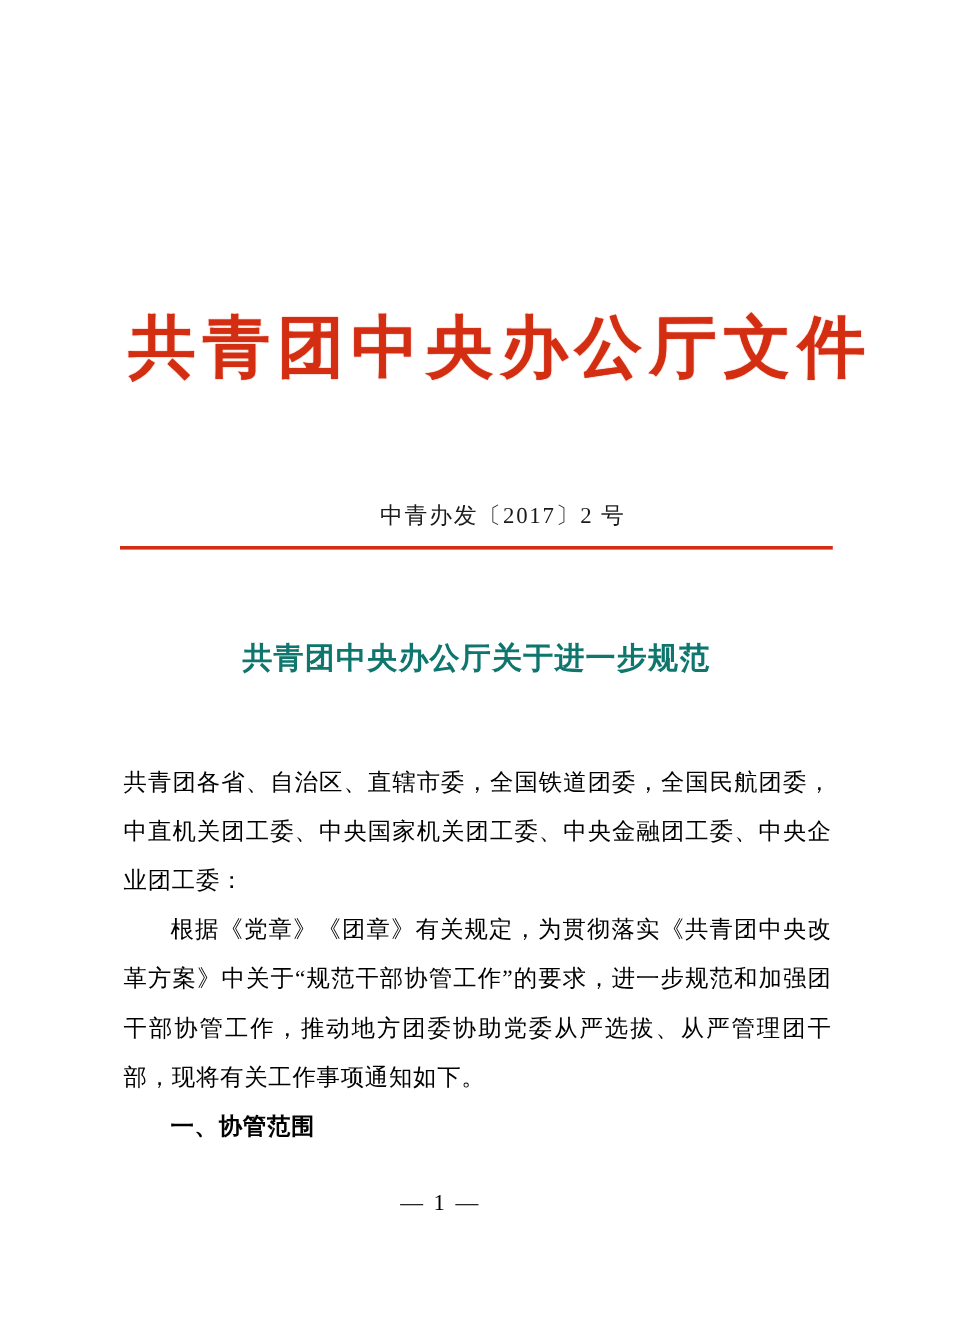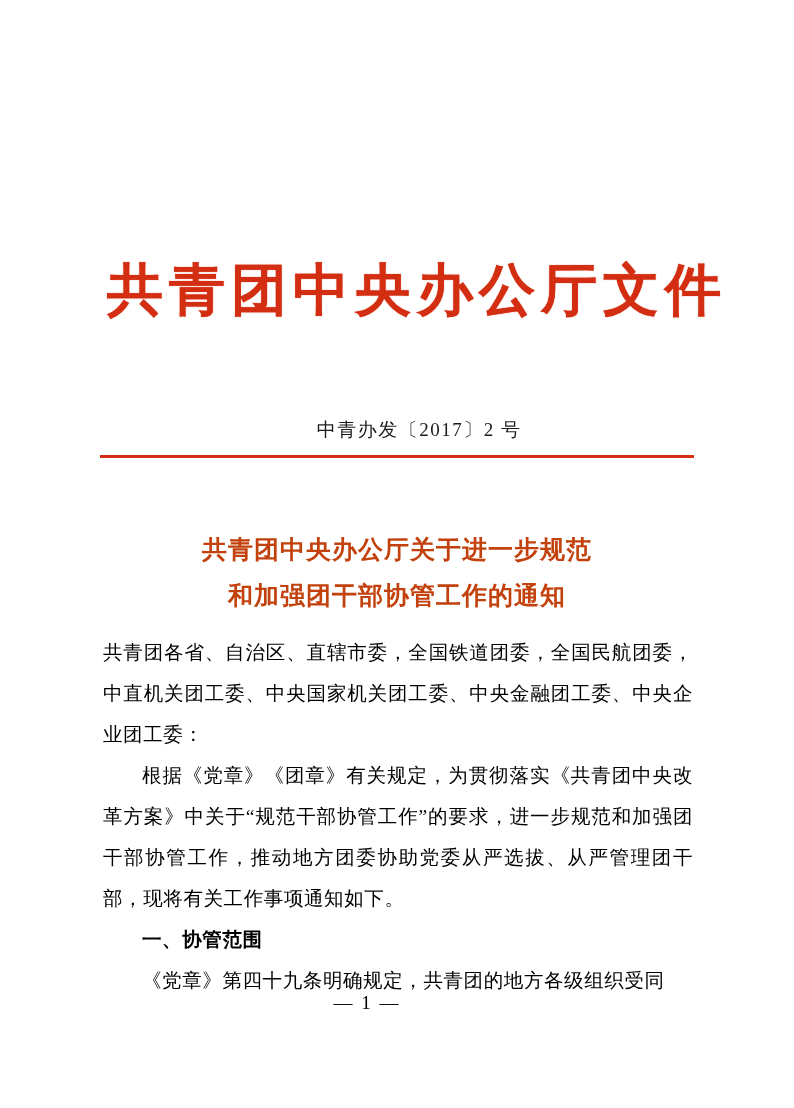--- a/index.html
+++ b/index.html
@@ -69,21 +69,21 @@
   .doc-title {
     position: absolute;
     top: 527px;
     left: 0;
     width: 794px;
     text-align: center;
     font-weight: bold;
     font-size: 25px;
     line-height: 46px;
     letter-spacing: 1px;
-    color: #c2410c;
+    color: #0f766e;
   }
   .doc-title div { white-space: nowrap; }
 
   
   .body-text {
     position: absolute;
     top: 632px;
     left: 103px;
     width: 590px;
     font-size: 19.5px;
@@ -126,25 +126,23 @@
   <div class="masthead">
     <div class="masthead-title">共青团中央办公厅文件</div>
   </div>
 
   <div class="doc-number">中青办发〔2017〕2 号</div>
 
   <div class="red-rule"></div>
 
   <div class="doc-title">
     <div>共青团中央办公厅关于进一步规范</div>
-    <div>和加强团干部协管工作的通知</div>
   </div>
 
   <div class="body-text">
     <p class="recipients">共青团各省、自治区、直辖市委，全国铁道团委，全国民航团委，中直机关团工委、中央国家机关团工委、中央金融团工委、中央企业团工委：</p>
     <p class="indent2">根据《党章》《团章》有关规定，为贯彻落实《共青团中央改革方案》中关于“规范干部协管工作”的要求，进一步规范和加强团干部协管工作，推动地方团委协助党委从严选拔、从严管理团干部，现将有关工作事项通知如下。</p>
     <p class="heading-line">一、协管范围</p>
-    <p class="indent2">《党章》第四十九条明确规定，共青团的地方各级组织受同</p>
   </div>
 
   <div class="page-number">— 1 —</div>
 
 </div>
 
 </body></html>

